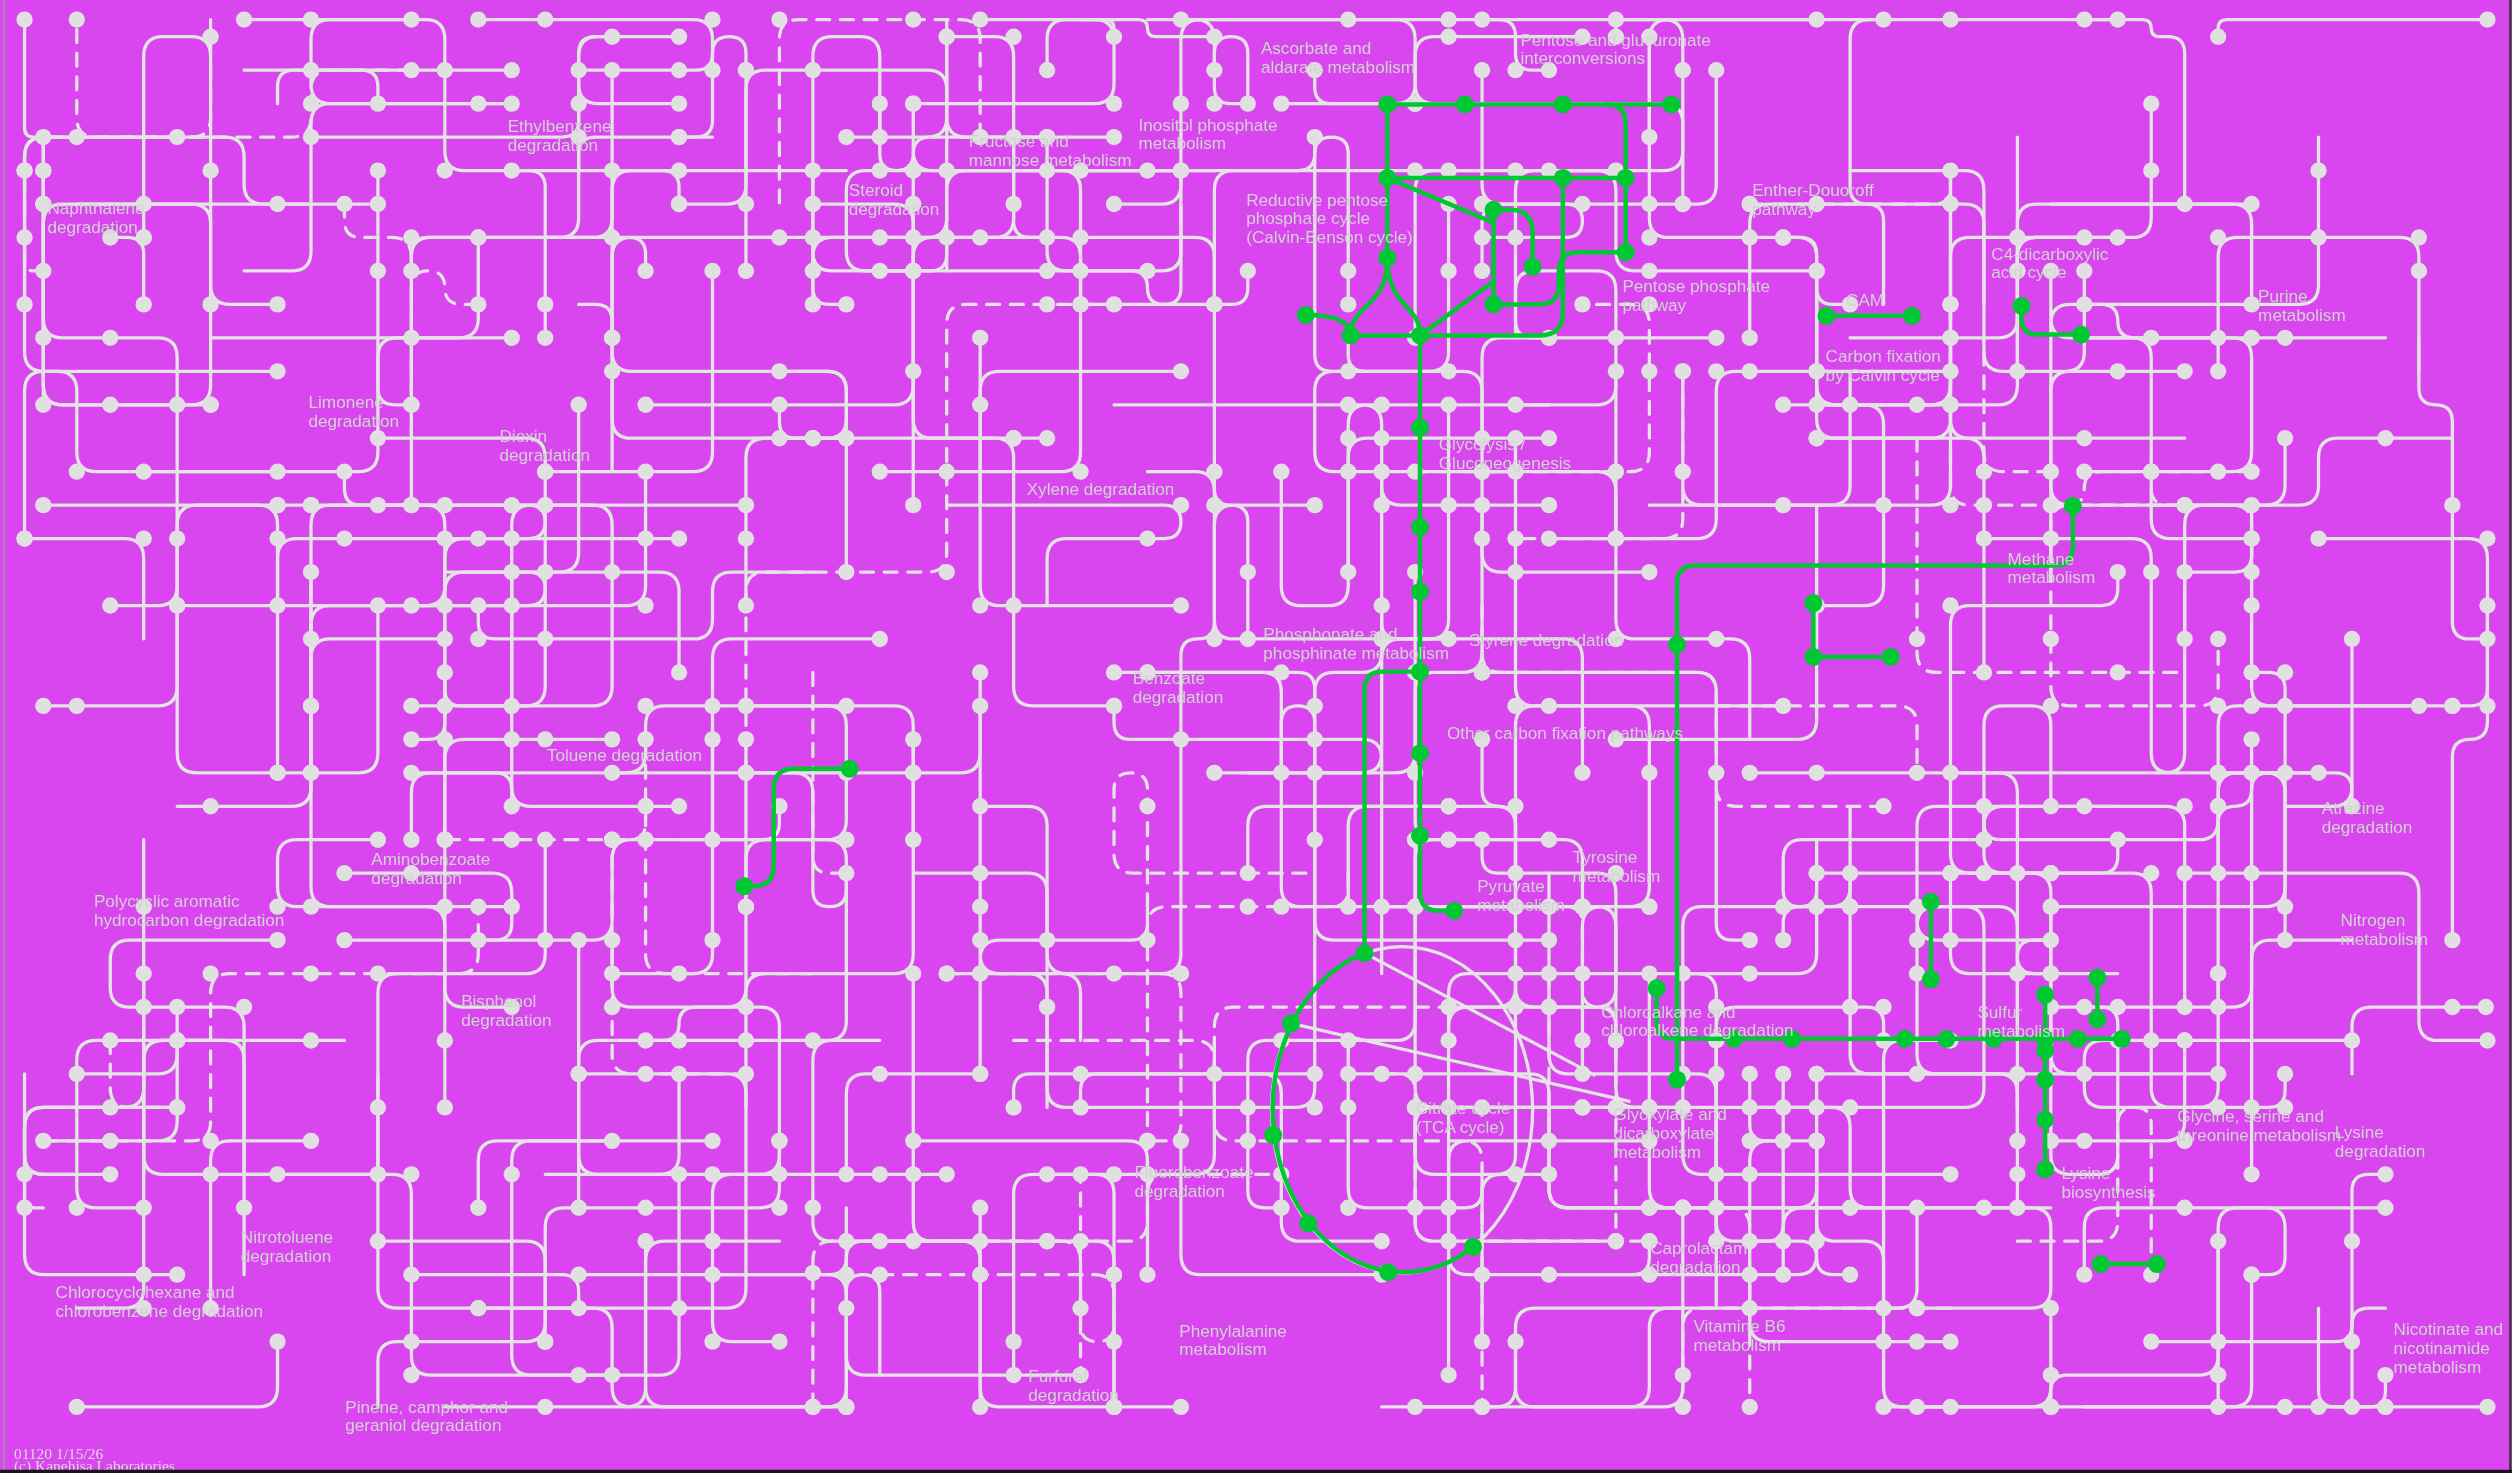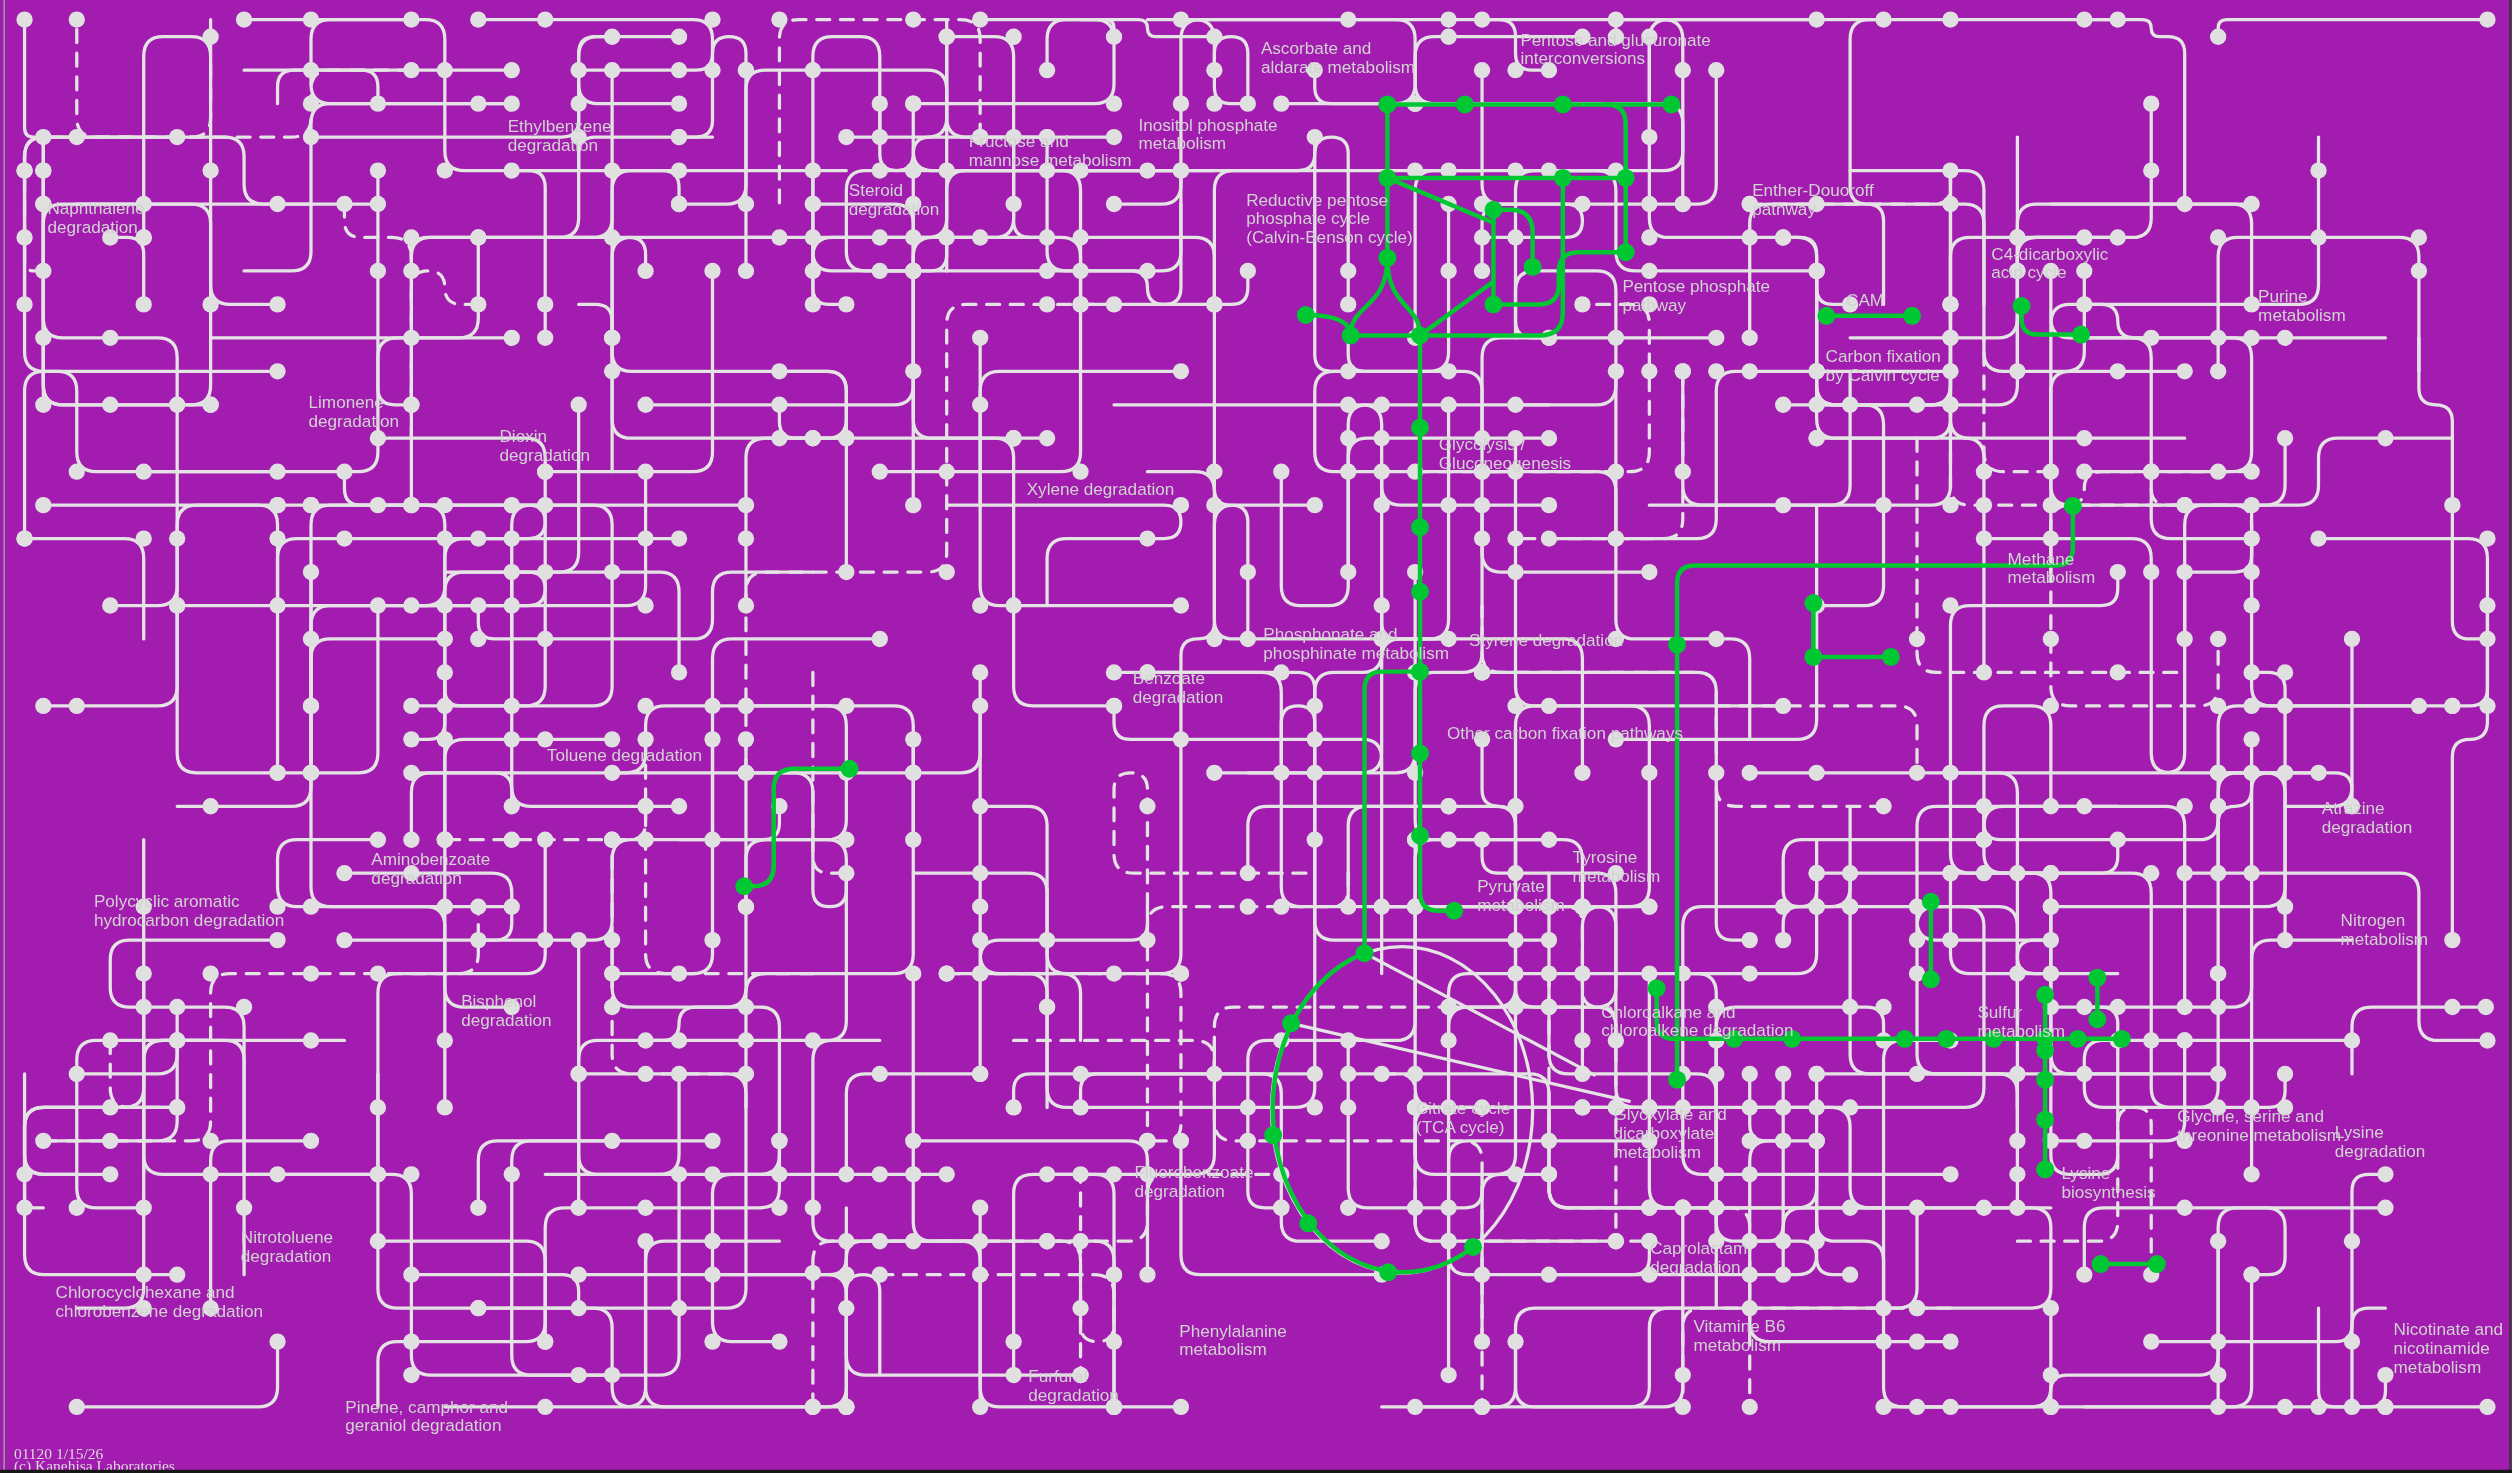--- a/index.html
+++ b/index.html
@@ -1,16 +1,16 @@
 <!DOCTYPE html>
 <html style="font-size:13px"><head>
 <meta charset="utf-8">
 <style>
   html,body{margin:0;padding:0;background:#ffffff;}
-  #page{position:relative;width:2512px;height:1473px;overflow:hidden;background:#a21caf;}
+  #page{position:relative;width:2512px;height:1473px;overflow:hidden;background:#d946ef;}
   svg{position:absolute;left:0;top:0;}
   .plabel{font-family:"Liberation Sans","DejaVu Sans",sans-serif;font-size:21px;fill:#d2d2d2;}
   .corner{font-family:"Liberation Serif","DejaVu Serif",serif;font-size:19px;fill:#dcdcdc;}
 </style>
 </head>
 <body>
 
 <div id="page">
   <svg id="map-svg" width="2512" height="1473" viewBox="0 0 3078 1805">
     <g id="mesh">

